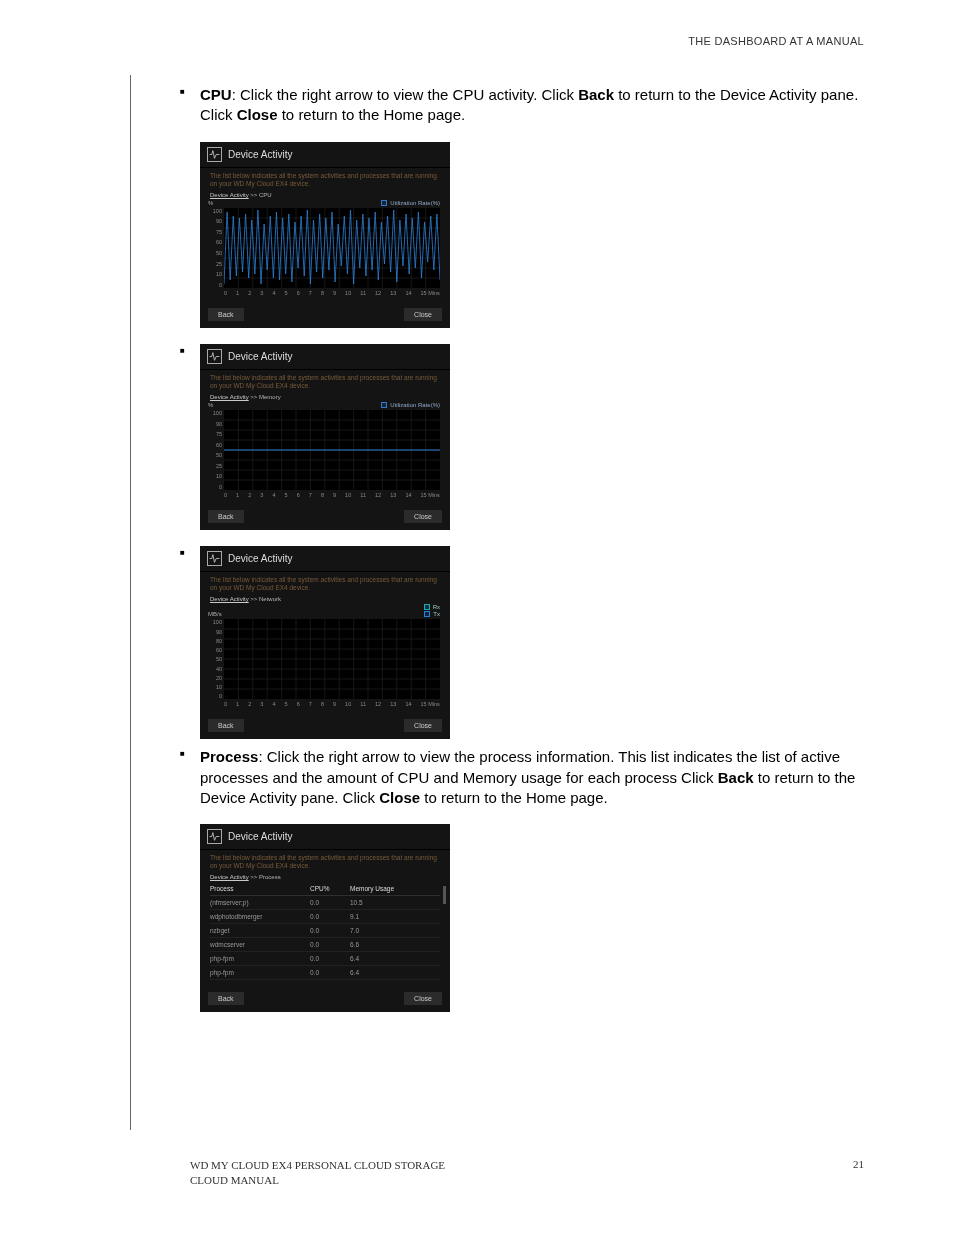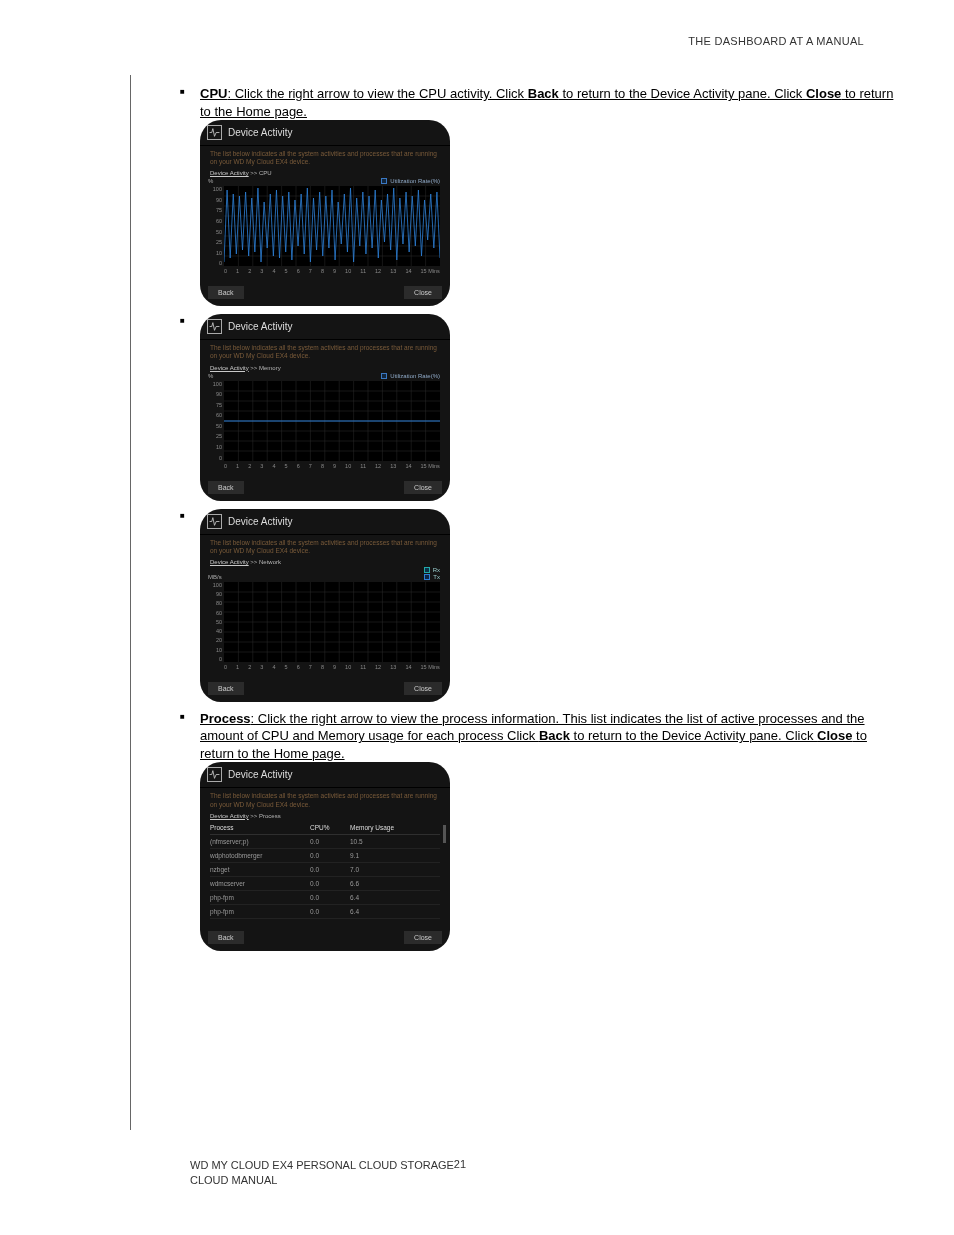--- a/index.html
+++ b/index.html
@@ -32,29 +32,28 @@
   ul.bullets { list-style: none; }
   ul.bullets > li { position: relative; margin-bottom: 6px; }
   ul.bullets > li::before {
     content: "■";
     position: absolute;
     left: -20px;
     top: 2px;
     font-size: 8px;
     color: #000;
   }
-  .itemtext { font-size: 13px; line-height: 1.35; color: #000; text-decoration: underline; }
+  .itemtext { font-size: 15px; line-height: 1.35; color: #000; }
   .itemtext b { font-weight: bold; }
   .panel {
     width: 250px;
     background: #141414;
-    margin-top: 0;
+    margin-top: 16px;
     margin-bottom: 8px;
     color: #ccc;
-    border-radius: 21px;
   }
   .panel.process { width: 250px; }
   .panel-head {
     display: flex;
     align-items: center;
     gap: 6px;
     padding: 5px 7px;
     border-bottom: 1px solid #000;
   }
   .activity-icon {
@@ -138,24 +137,26 @@
   .ptable .c1 { flex: 0 0 100px; }
   .ptable .c2 { flex: 0 0 40px; }
   .ptable .c3 { flex: 1; }
   .ptable-wrap { position:relative; }
   .ptable-scroll { position:absolute; right:-6px; top:4px; width:3px; height:18px; background:#555; }
   .footer {
     position:absolute;
     left:130px; right:60px;
     bottom: 48px;
     display:flex;
+    justify-content:space-between;
     font-size:11px;
     color:#333;
     padding-left: 60px;
     padding-right: 30px;
+    font-family: Liberation Serif, serif;
   }
   .footer .left { line-height:1.3; }
 </style>
 </head>
 <body>
 
 <div class="topheader">THE DASHBOARD AT A MANUAL</div>
 <div class="vline"></div>
 
 <div class="content">

